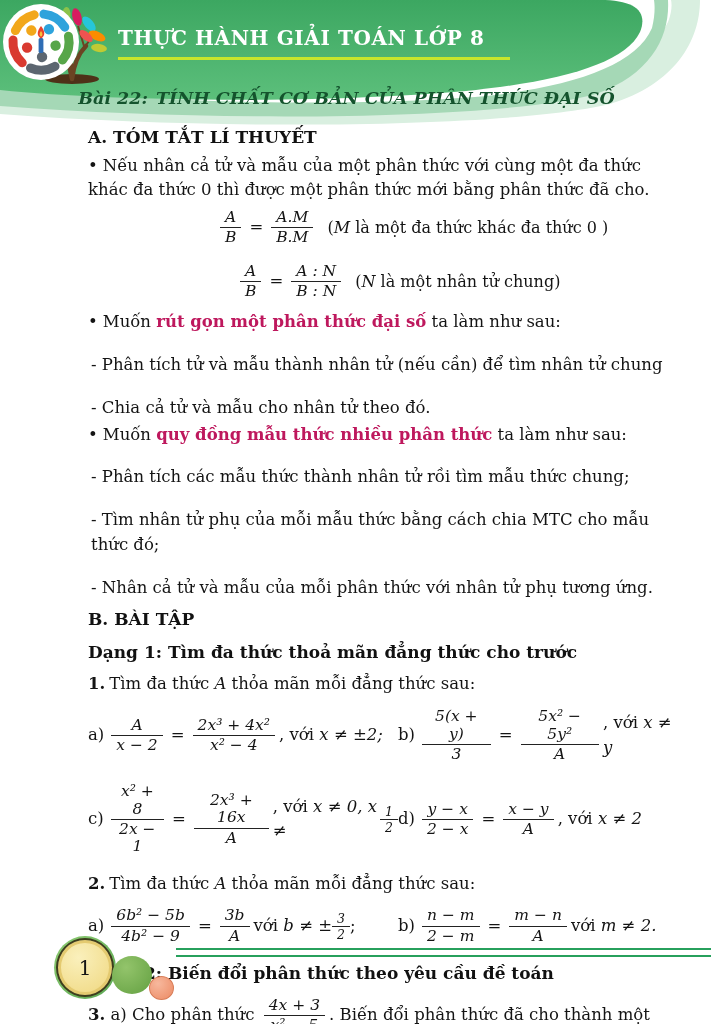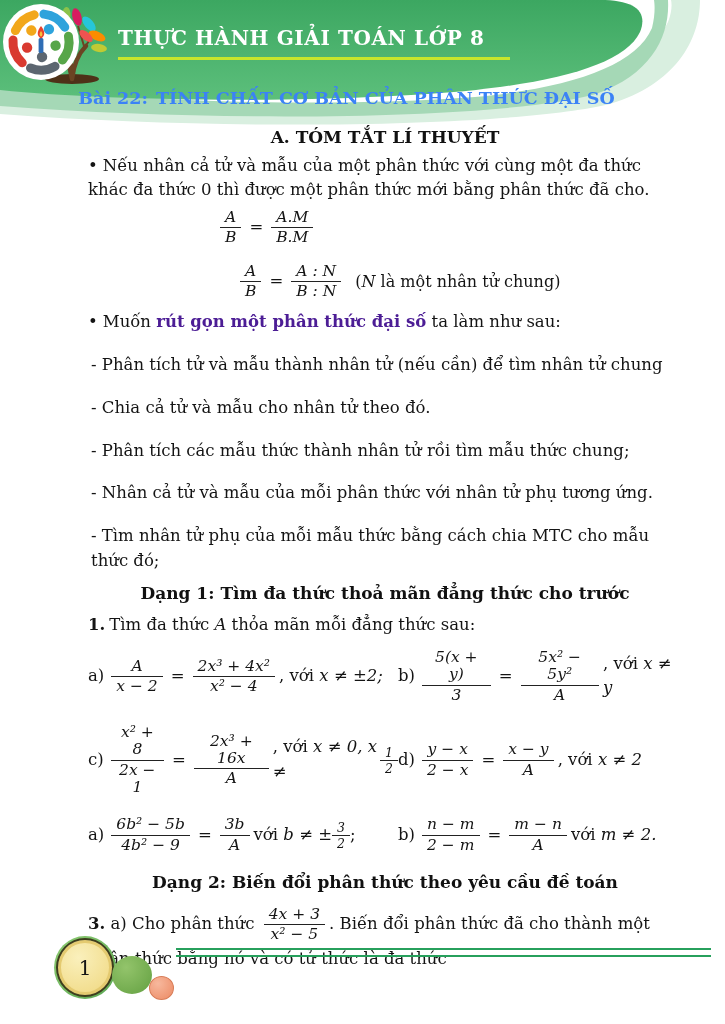--- a/index.html
+++ b/index.html
@@ -9,29 +9,29 @@
   
   .hdr{position:absolute;top:0;left:0;width:637px;height:132px;}
   .hdr svg{position:absolute;top:0;left:0;}
   .banner-title{position:absolute;left:118px;top:26px;font-size:20px;font-weight:bold;
         color:#ffffff;letter-spacing:.6px;}
   .banner-underline{position:absolute;left:118px;top:57px;width:392px;height:3px;background:#c6e62c;}
   .logo-wrap{position:absolute;right:10px;top:6px;width:82px;height:84px;}
 
   
   .lesson{position:absolute;top:88px;left:0;width:693px;text-align:center;
-        color:#3b82f6;font-weight:bold;font-size:17.5px;}
+        color:#14532d;font-weight:bold;font-size:17.5px;font-style:italic;}
   .lesson .lbl{margin-right:8px;}
 
   
   .content{position:absolute;top:118px;left:88px;width:594px;font-size:16.5px;line-height:1.5;}
-  h2,h3{font-size:17px;margin:7px 0 3px;font-weight:bold;color:#111;text-align:center;}
+  h2,h3{font-size:17px;margin:7px 0 3px;font-weight:bold;color:#111;}
   p{margin:2px 0;}
   .bullet{margin-right:5px;}
-  .red{color:#4c1d95;font-weight:bold;}
+  .red{color:#be185d;font-weight:bold;}
   .sub{margin:18px 0 2px 3px;}
   .mi{font-style:italic;}
   .frac{display:inline-flex;flex-direction:column;text-align:center;vertical-align:middle;
         line-height:1.12;font-size:15.5px;font-style:italic;}
   .frac .num{display:block;border-bottom:1.4px solid #222;padding:0 5px 1px;}
   .frac .den{display:block;padding:1px 5px 0;}
   .frac.small{font-size:12.5px;line-height:1.05;vertical-align:middle;}
   .formula-row{display:flex;align-items:center;margin:6px 0 8px 132px;}
   .formula-row.f2{margin:16px 0 10px 152px;}
   .eqsign{margin:0 8px;font-style:italic;}
@@ -152,44 +152,47 @@
     <div class="formula-row">
       <span class="frac">
           <span class="num">A</span>
           <span class="den">B</span>
         </span>
       <span class="eqsign">=</span>
       <span class="frac">
           <span class="num">A.M</span>
           <span class="den">B.M</span>
         </span>
+      <span class="fnote"><span>(</span><span class="mi">M</span> <span>là một đa thức khác đa thức 0 )</span></span>
     </div>
 
 
     <div class="formula-row f2">
       <span class="frac">
           <span class="num">A</span>
           <span class="den">B</span>
         </span>
       <span class="eqsign">=</span>
       <span class="frac">
           <span class="num">A : N</span>
           <span class="den">B : N</span>
         </span>
       <span class="fnote"><span>(</span><span class="mi">N</span> <span>là một nhân tử chung)</span></span>
     </div>
 
     <p><span class="bullet">•</span><span>Muốn</span> <span class="red">rút gọn một phân thức đại số</span> <span>ta làm như sau:</span></p>
     <p class="sub">- Phân tích tử và mẫu thành nhân tử (nếu cần) để tìm nhân tử chung</p>
     <p class="sub">- Chia cả tử và mẫu cho nhân tử theo đó.</p>
 
+    <p><span class="bullet">•</span><span>Muốn</span> <span class="red">quy đồng mẫu thức nhiều phân thức</span> <span>ta làm như sau:</span></p>
     <p class="sub">- Phân tích các mẫu thức thành nhân tử rồi tìm mẫu thức chung;</p>
+    <p class="sub">- Tìm nhân tử phụ của mỗi mẫu thức bằng cách chia MTC cho mẫu thức đó;</p>
     <p class="sub">- Nhân cả tử và mẫu của mỗi phân thức với nhân tử phụ tương ứng.</p>
-    <p class="sub">- Tìm nhân tử phụ của mỗi mẫu thức bằng cách chia MTC cho mẫu thức đó;</p>
-
+
+    <h2>B. BÀI TẬP</h2>
     <h3>Dạng 1: Tìm đa thức thoả mãn đẳng thức cho trước</h3>
 
     <p class="numbered"><b>1.</b><span>Tìm đa thức</span> <span class="mi">A</span> <span>thỏa mãn mỗi đẳng thức sau:</span></p>
 
     <div class="eq-grid">
       <div class="eq-item col-l">
         <span class="lab">a)</span>
         <span class="frac">
             <span class="num">A</span>
             <span class="den">x − 2</span>
@@ -242,20 +245,21 @@
           </span>
         <span class="eqsign">=</span>
         <span class="frac">
             <span class="num">x − y</span>
             <span class="den">A</span>
           </span>
         <span class="cond"><span>, với</span> <span class="mi">x ≠ 2</span></span>
       </div>
     </div>
 
+    <p class="numbered"><b>2.</b><span>Tìm đa thức</span> <span class="mi">A</span> <span>thỏa mãn mỗi đẳng thức sau:</span></p>
 
     <div class="eq-grid">
       <div class="eq-item col-l">
         <span class="lab">a)</span>
         <span class="frac">
             <span class="num">6b² − 5b</span>
             <span class="den">4b² − 9</span>
           </span>
         <span class="eqsign">=</span>
         <span class="frac">

